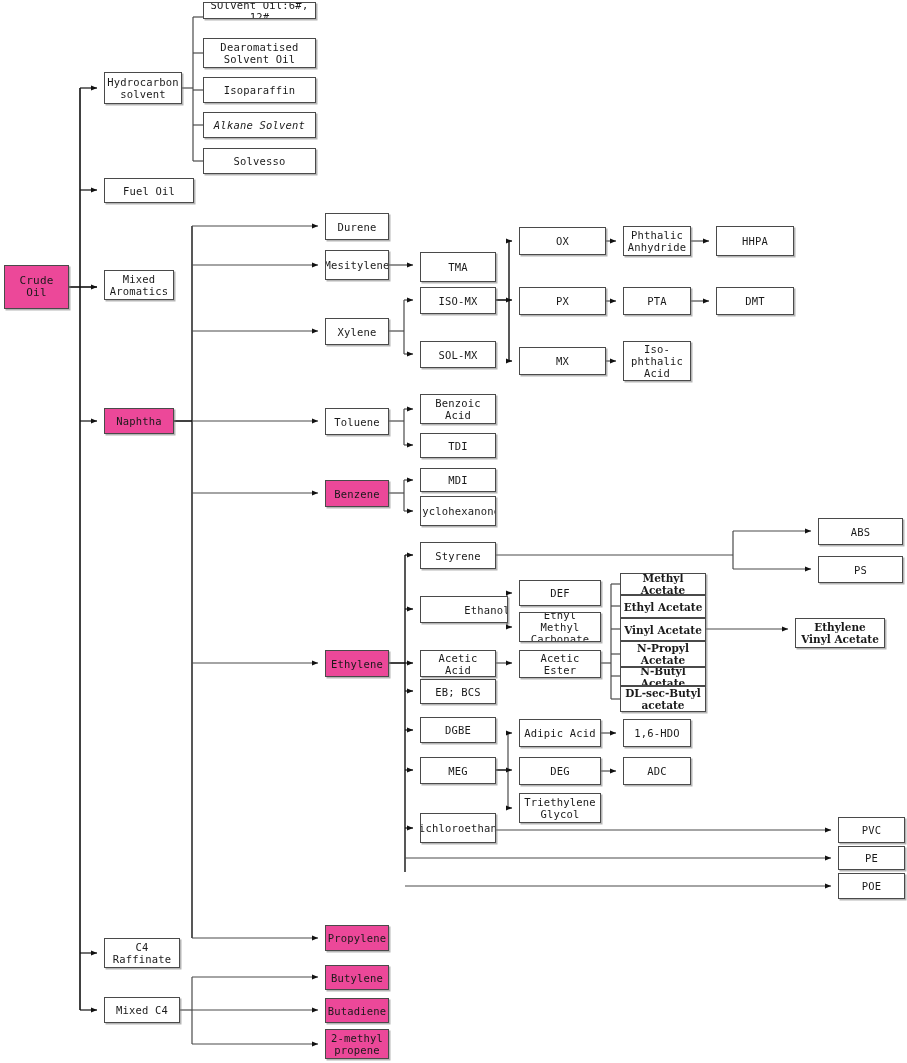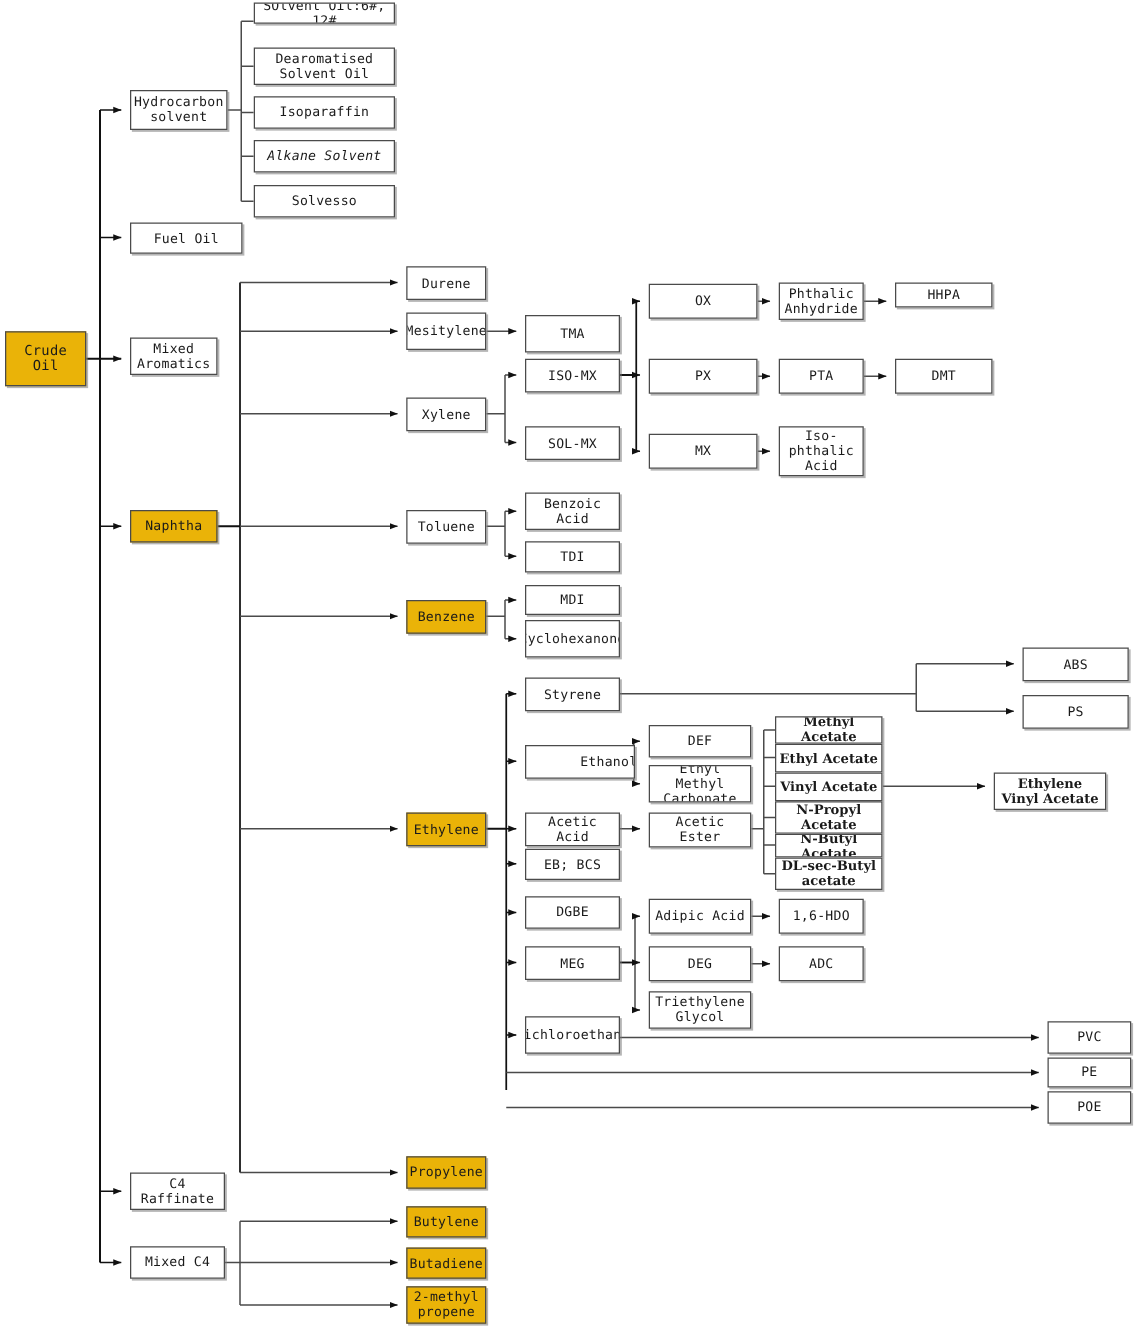--- a/index.html
+++ b/index.html
@@ -17,21 +17,21 @@
     text-align:center;
     font-family:"DejaVu Sans Mono","Liberation Mono",monospace;
     font-size:10.5px;
     line-height:12px;
     color:#1a1a1a;
     letter-spacing:.2px;
     box-shadow:1.5px 1.5px 0 rgba(120,120,120,.55);
     padding:0 2px;
     overflow:hidden;
   }
-  .node.green{background:#eab308;}
+  .node.green{background:#ec4899;}
   .node.sans{font-family:"DejaVu Serif","Liberation Serif",serif;font-weight:bold;font-size:10.5px;letter-spacing:0;}
   .node.big{font-size:11px;}
 </style>
 </head>
 <body>
 
 <div id="canvas">
 
   <svg id="edges" viewBox="0 0 907 1063">
     <defs>
@@ -197,21 +197,21 @@
       <div class="node" style="left: 519px; top: 347px; width: 87px; height: 28px;">MX</div>
       <div class="node" style="left: 519px; top: 580px; width: 82px; height: 26px;">DEF</div>
       <div class="node" style="left: 519px; top: 612px; width: 82px; height: 30px;">Ethyl Methyl Carbonate</div>
       <div class="node" style="left: 519px; top: 650px; width: 82px; height: 28px;">Acetic Ester</div>
       <div class="node" style="left: 519px; top: 719px; width: 82px; height: 28px;">Adipic Acid</div>
       <div class="node" style="left: 519px; top: 757px; width: 82px; height: 28px;">DEG</div>
       <div class="node" style="left: 519px; top: 793px; width: 82px; height: 30px;">Triethylene Glycol</div>
       <div class="node" style="left: 623px; top: 226px; width: 68px; height: 30px;">Phthalic Anhydride</div>
       <div class="node" style="left: 623px; top: 287px; width: 68px; height: 28px;">PTA</div>
       <div class="node" style="left: 623px; top: 341px; width: 68px; height: 40px;">Iso-phthalic Acid</div>
-      <div class="node" style="left: 716px; top: 226px; width: 78px; height: 20px;">HHPA</div>
+      <div class="node" style="left: 716px; top: 226px; width: 78px; height: 30px;">HHPA</div>
       <div class="node" style="left: 716px; top: 287px; width: 78px; height: 28px;">DMT</div>
       <div class="node sans" style="left: 620px; top: 573px; width: 86px; height: 22px;">Methyl Acetate</div>
       <div class="node sans" style="left: 620px; top: 595px; width: 86px; height: 23px;">Ethyl Acetate</div>
       <div class="node sans" style="left: 620px; top: 618px; width: 86px; height: 23px;">Vinyl Acetate</div>
       <div class="node sans" style="left: 620px; top: 641px; width: 86px; height: 26px;">N-Propyl Acetate</div>
       <div class="node sans" style="left: 620px; top: 667px; width: 86px; height: 19px;">N-Butyl Acetate</div>
       <div class="node sans" style="left: 620px; top: 686px; width: 86px; height: 26px;">DL-sec-Butyl acetate</div>
       <div class="node" style="left: 623px; top: 719px; width: 68px; height: 28px;">1,6-HDO</div>
       <div class="node" style="left: 623px; top: 757px; width: 68px; height: 28px;">ADC</div>
       <div class="node" style="left: 818px; top: 518px; width: 85px; height: 27px;">ABS</div>

